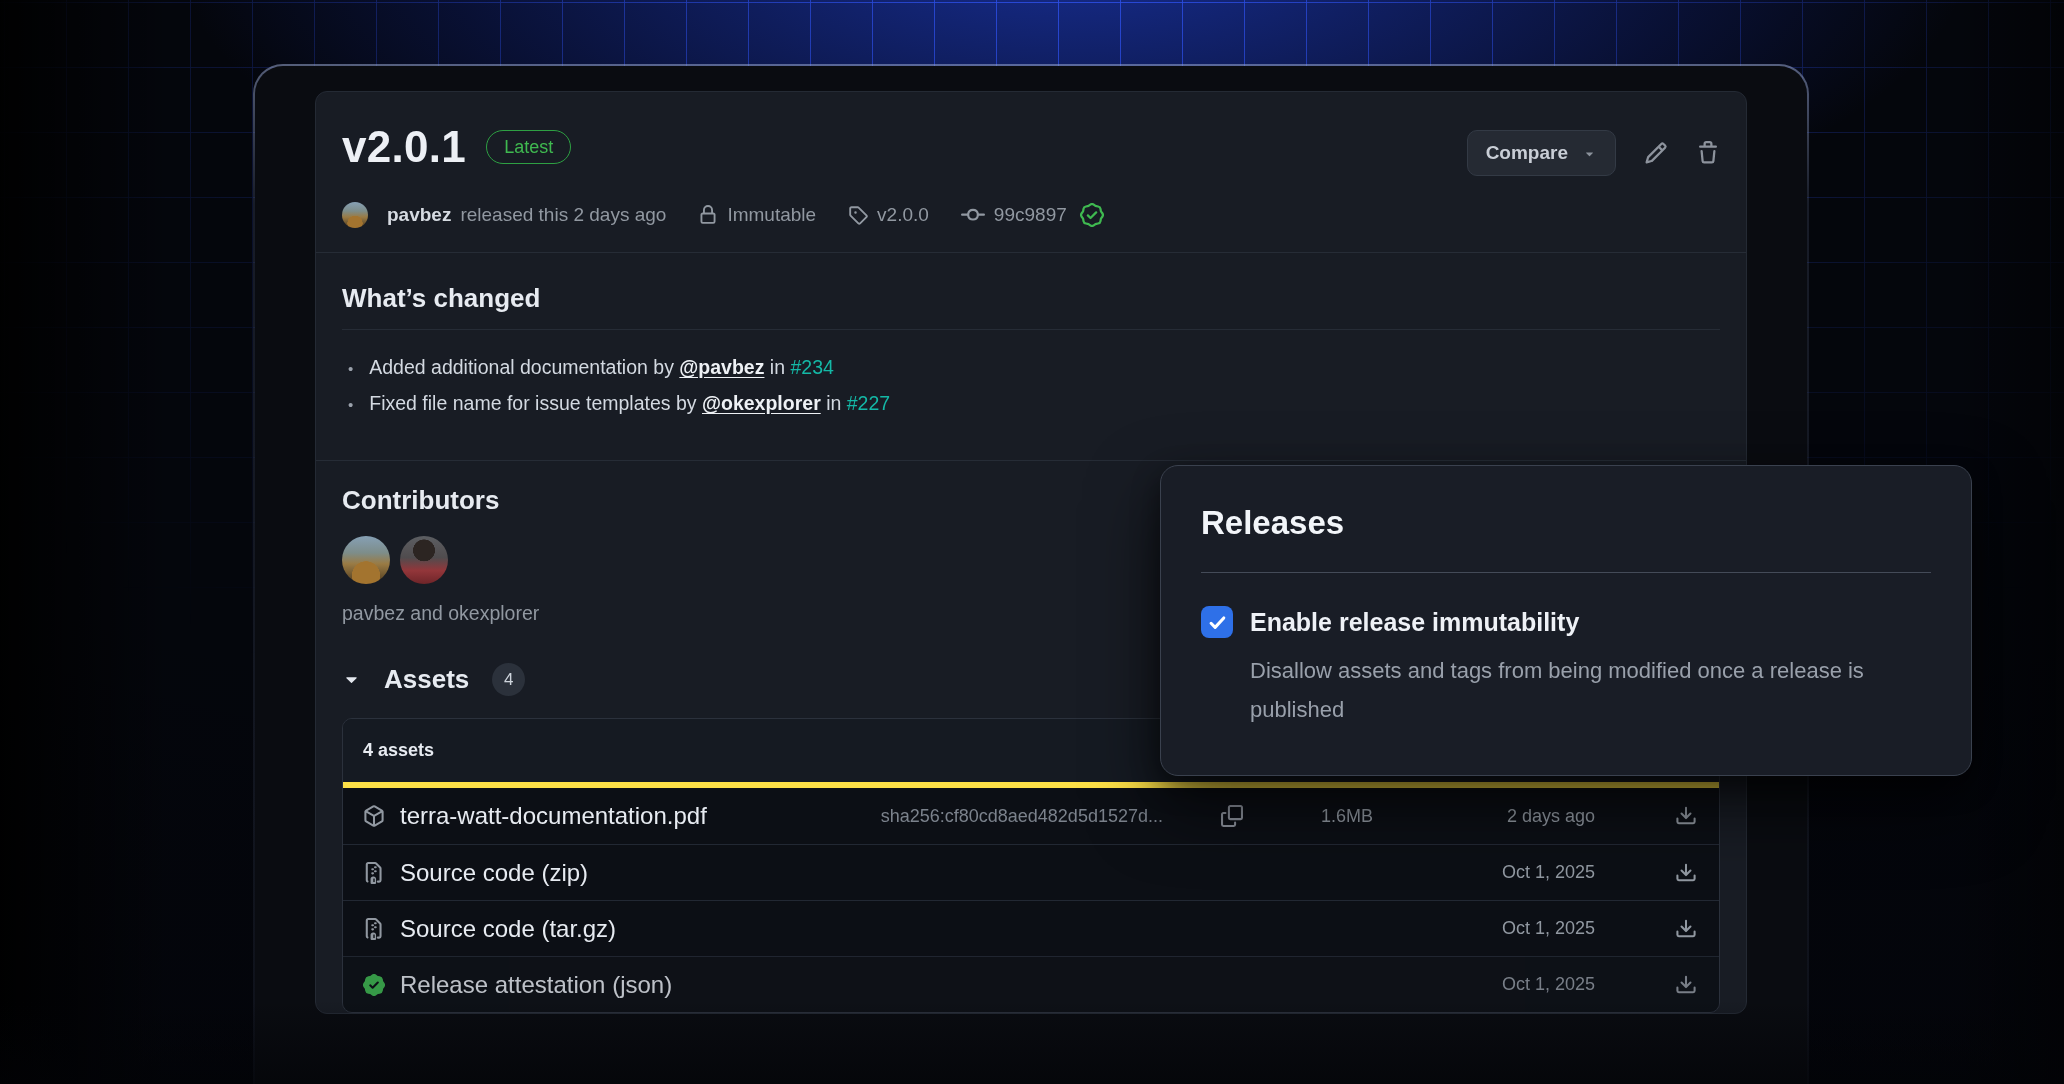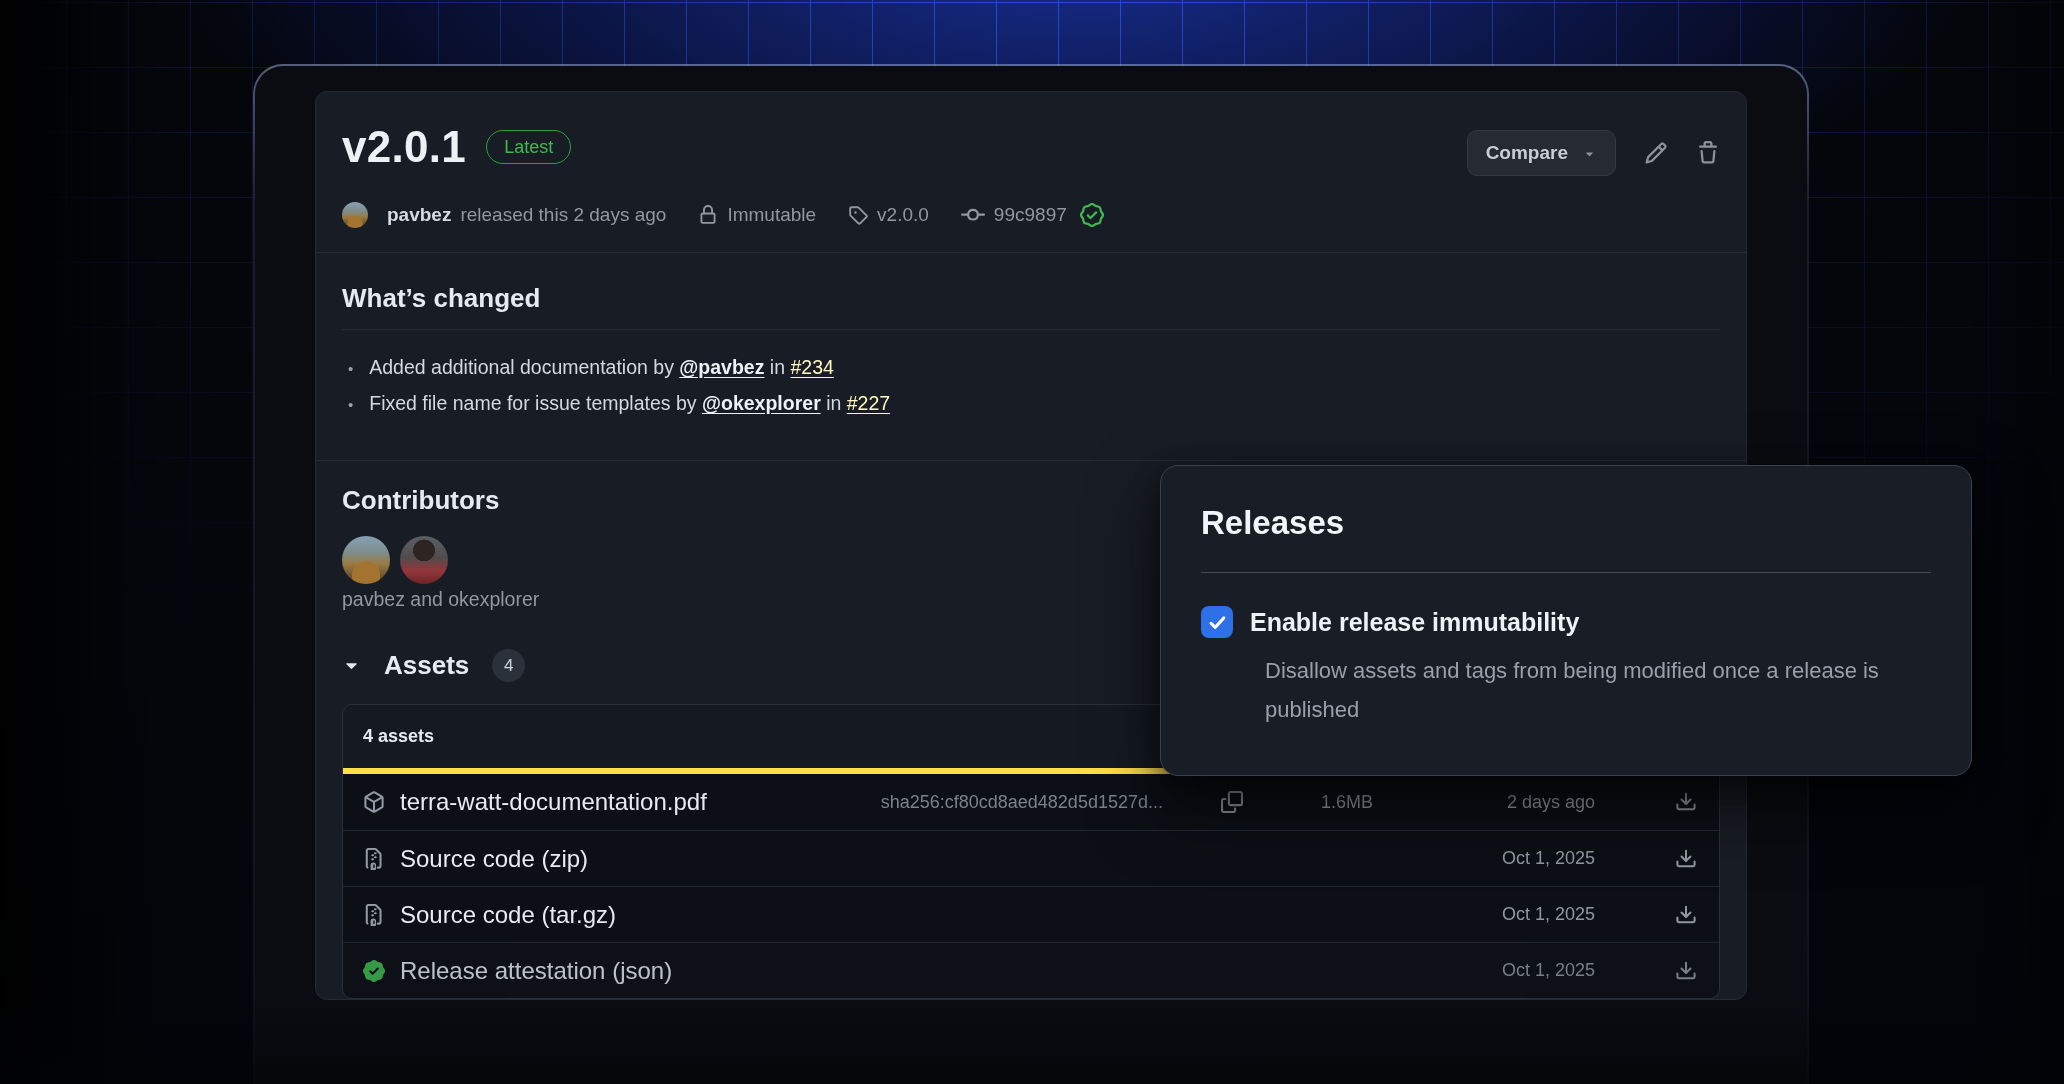--- a/index.html
+++ b/index.html
@@ -61,32 +61,32 @@
 
   hr.full { border:0; border-top:1px solid #262c36; }
 
   .section { padding:24px 26px 0; }
   .h2 { font-size:26px; font-weight:600; color:#e7ebf1; }
   .h2.underlined { padding-bottom:15px; border-bottom:1px solid #262c36; margin-top:6px; }
   .changes-list { list-style:none; margin:20px 0 0 6px; font-size:19.5px; line-height:34px; color:#d3d9e1; }
   .changes-list li { display:flex; align-items:baseline; }
   .bullet-dot { color:#9aa1ab; font-size:15px; margin-right:16px; }
   .user-link { color:#eef1f5; font-weight:600; text-decoration:underline; text-underline-offset:3px; cursor:pointer; }
-  .pr-link { color:#fef9c3; text-decoration:underline; text-underline-offset:3px; cursor:pointer; }
+  .pr-link { color:#14b8a6; text-underline-offset:3px; cursor:pointer; }
   .changes-gap { height:38px; }
 
   .contrib-avatars { margin-top:20px; display:flex; gap:10px; }
   .avatar-lg { width:48px; height:48px; border-radius:50%; cursor:pointer; }
   .avatar-pavbez { background:
       radial-gradient(circle at 50% 82%, #a3742f 0 30%, rgba(0,0,0,0) 31%),
       linear-gradient(180deg, #86a0b5 0%, #7d8d8a 35%, #9a7b44 58%, #4e3a1e 100%); }
   .avatar-okexplorer { background:
       radial-gradient(circle at 50% 30%, #2c2522 0 26%, rgba(0,0,0,0) 27%),
       linear-gradient(180deg, #5c5e62 0%, #504c4e 45%, #93363a 72%, #6e2529 100%); }
-  .contrib-names { margin-top:4px; font-size:19.5px; color:#9198a1; }
+  .contrib-names { margin-top:18px; font-size:19.5px; color:#9198a1; }
 
   .assets-heading { display:flex; align-items:center; gap:23px; padding:38px 26px 0; }
   .assets-caret { color:#e3e7ee; display:flex; cursor:pointer; }
   .count-badge { background:#2b313b; color:#ced4dc; border-radius:999px; min-width:33px; height:33px;
     display:grid; place-items:center; font-size:17px; padding:0 6px; }
 
   .assets-box { margin:22px 26px 0; border:1px solid #2b313c; border-radius:10px; overflow:hidden; }
   .assets-box-header { background:#151a22; border-bottom:6px solid #fde047; padding:21px 20px; font-size:18px; font-weight:700; color:#e7ebf1; }
   .asset-row { display:flex; align-items:center; height:56px; padding:0 20px; background:#0c0f15; }
   .asset-row + .asset-row { border-top:1px solid #222833; }
@@ -103,21 +103,21 @@
 
   
   .popup { position:absolute; left:1160px; top:465px; width:812px; z-index:30;
     background:#191d26; border:1px solid #3a414e; border-radius:18px; padding:38px 40px 46px;
     box-shadow:0 30px 70px rgba(0,0,0,.6), 0 10px 28px rgba(0,0,0,.45); }
   .popup-title { font-size:33px; font-weight:700; color:#f2f5f9; }
   .popup hr { border:0; border-top:1px solid #444b58; margin-top:30px; }
   .check-row { display:flex; align-items:center; gap:17px; margin-top:33px; }
   .checkbox { width:32px; height:32px; border-radius:8px; background:#2e70e8; display:grid; place-items:center; cursor:pointer; flex:none; }
   .check-label { font-size:25px; font-weight:600; color:#eef1f6; }
-  .popup-desc { margin:13px 0 0 64px; font-size:22px; line-height:39px; color:#99a0ab; max-width:680px; }
+  .popup-desc { margin:13px 0 0 49px; font-size:22px; line-height:39px; color:#99a0ab; max-width:680px; }
 
   .bottom-fade { position:absolute; left:0; right:0; bottom:0; height:84px; z-index:40; pointer-events:none;
     background:linear-gradient(180deg, rgba(2,3,6,0), rgba(2,3,6,.62)); }
 
   svg { display:block; }
 </style>
 </head>
 <body>
 
 <div class="stage">

